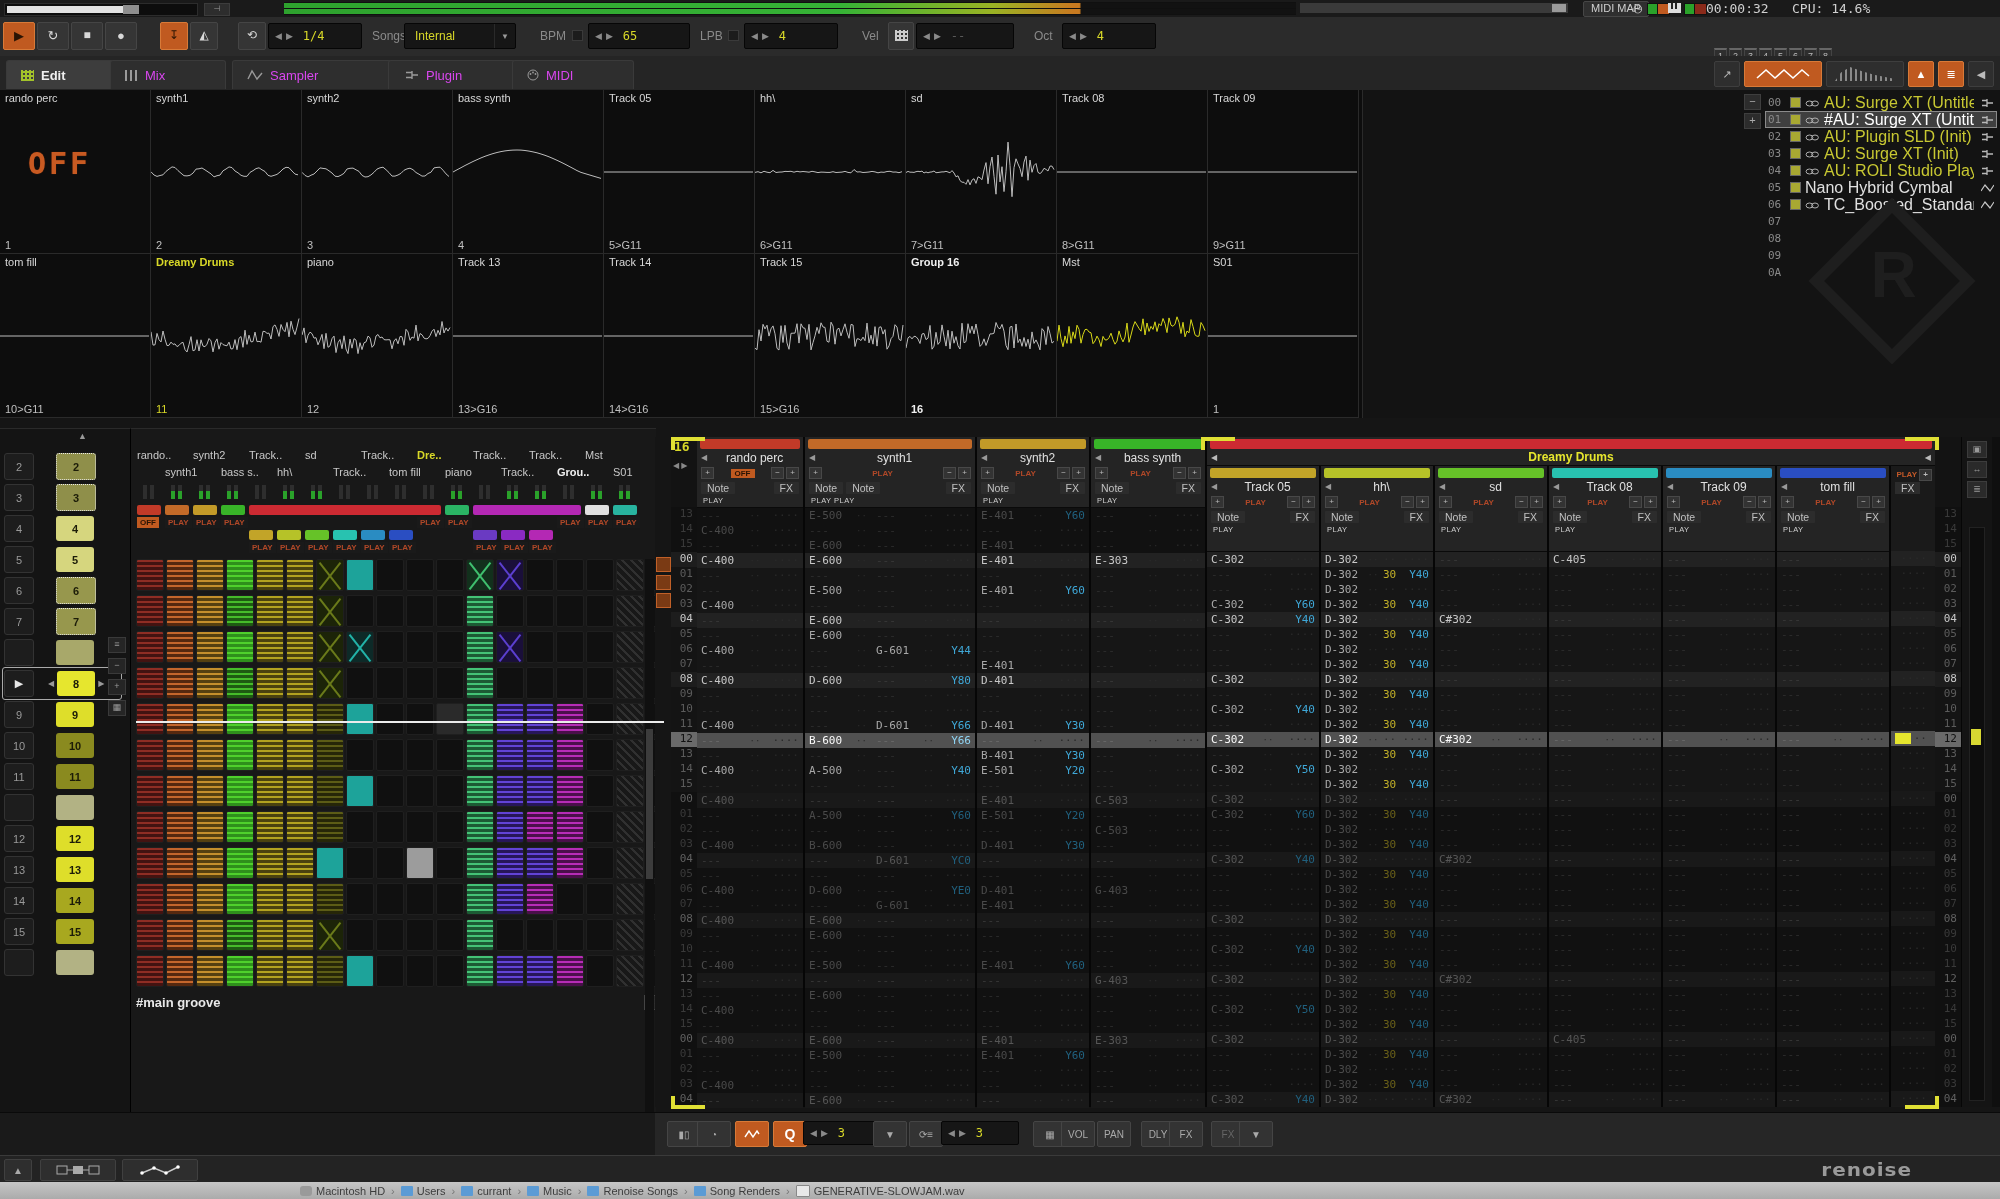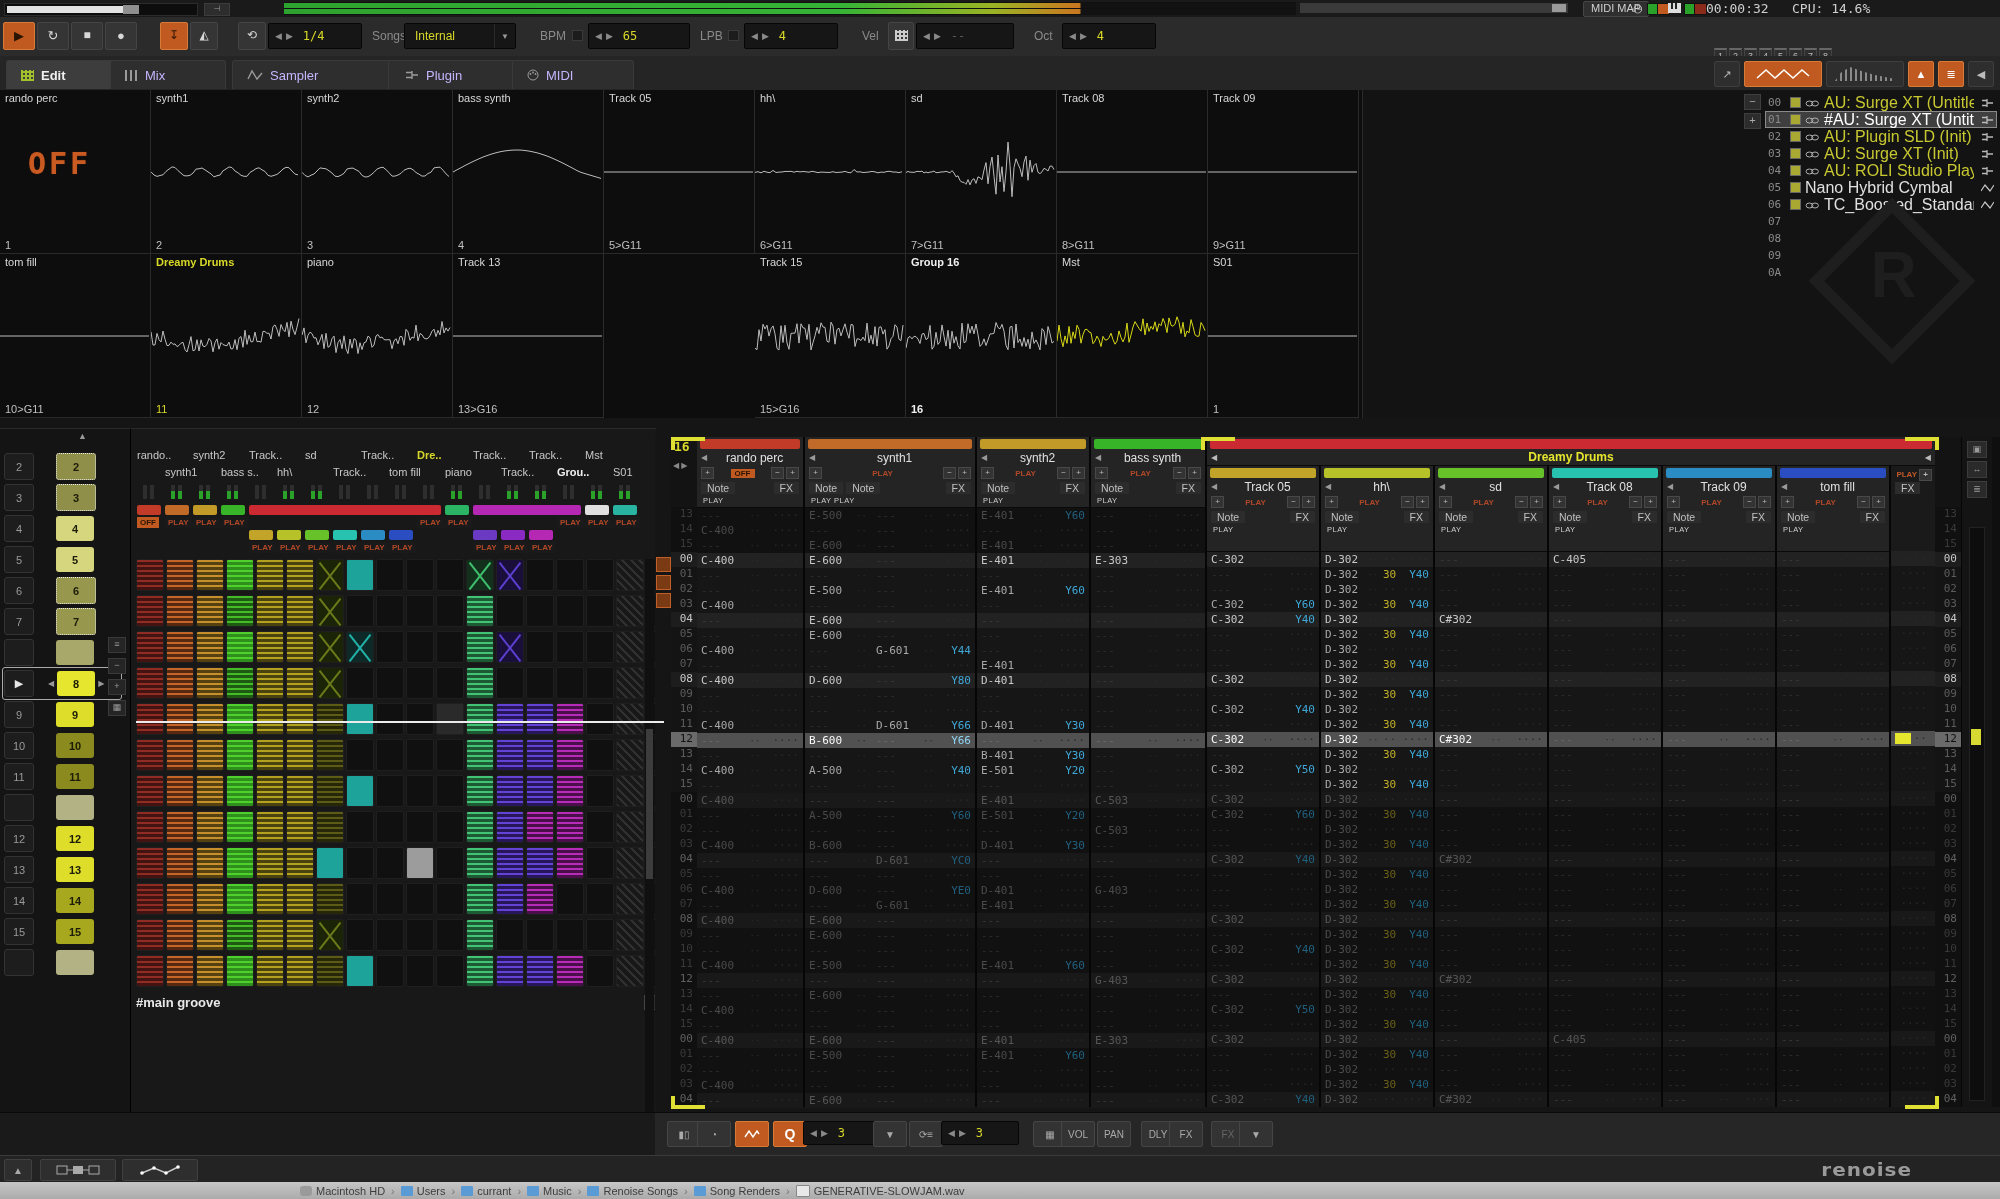--- a/index.html
+++ b/index.html
@@ -42,21 +42,21 @@
             display:flex;align-items:center;}
   .dropdown .dval{color:#d8d828;font-size:12px;padding:0 10px;flex:1;}
   .dropdown .darr{width:20px;height:100%;border-left:1px solid #2a2a2a;color:#999;font-size:8px;
                   display:flex;align-items:center;justify-content:center;}
   #presets{position:absolute;left:1714px;top:31px;display:flex;gap:2px;}
   #presets .pr{width:11px;height:14px;background:#2e2e2e;border:1px solid #444;border-top:2px solid #666;
                color:#bbb;font-size:9px;text-align:center;line-height:12px;}
   
   #tabbar{left:0;top:56px;width:2000px;height:34px;background:#252525;border-bottom:2px solid #111;}
   .tab{position:absolute;top:4px;height:28px;background:#2e2e2e;border:1px solid #3a3a3a;border-bottom:none;
-       border-radius:3px 3px 0 0;display:flex;align-items:center;gap:7px;padding:0 14px;font-size:13px;color:#c4b5fd;}
+       border-radius:3px 3px 0 0;display:flex;align-items:center;gap:7px;padding:0 14px;font-size:13px;color:#d946ef;}
   .tab.active{background:#3d3d3d;color:#f0f0f0;font-weight:bold;}
   .tabicon{width:13px;height:11px;display:inline-block;}
   .ti-grid{background:repeating-linear-gradient(90deg,#a2c22a 0 2px,transparent 2px 4px),
            repeating-linear-gradient(0deg,#a2c22a 0 2px,transparent 2px 4px);}
   .ti-mix{background:repeating-linear-gradient(90deg,#9a9a9a 0 2px,transparent 2px 5px);}
   #tabbar-right{position:absolute;right:6px;top:5px;display:flex;gap:4px;align-items:center;}
   .tbr{width:24px;height:24px;background:#2e2e2e;border:1px solid #3e3e3e;border-radius:2px;color:#bbb;
        display:flex;align-items:center;justify-content:center;font-size:11px;}
   .tbr.wide{width:76px;}
   .tbr.orange{background:#c05a20;border-color:#d87a38;color:#fff;}
@@ -448,20 +448,27 @@
         </svg>
         <div class="scope-num">12</div>
       </div>
       <div class="scope-cell" style="left: 453px; top: 164px;">
         <div class="scope-label">Track 13</div>
         <svg width="149" height="140" style="position: absolute; left: 0px; top: 12px;">
           <polyline points="0.0,70.0 149.0,70.0" fill="none" stroke="#bdbdbd" stroke-width="1"></polyline>
         </svg>
         <div class="scope-num">13&gt;G16</div>
       </div>
+      <div class="scope-cell" style="left: 604px; top: 164px;">
+        <div class="scope-label">Track 14</div>
+        <svg width="149" height="140" style="position: absolute; left: 0px; top: 12px;">
+          <polyline points="0.0,70.0 149.0,70.0" fill="none" stroke="#bdbdbd" stroke-width="1"></polyline>
+        </svg>
+        <div class="scope-num">14&gt;G16</div>
+      </div>
       <div class="scope-cell" style="left: 755px; top: 164px;">
         <div class="scope-label">Track 15</div>
         <svg width="149" height="140" style="position: absolute; left: 0px; top: 12px;">
           <polyline points="0.0,82.2 2.0,83.7 4.0,63.7 6.0,75.0 8.0,58.3 10.0,62.9 12.0,59.2 14.0,70.1 16.0,62.8 18.0,59.9 20.0,67.8 22.0,82.4 24.0,84.0 26.0,59.7 28.0,76.5 30.0,59.3 32.0,77.0 34.0,83.3 36.0,67.3 38.0,67.2 40.0,67.1 42.0,57.7 44.0,77.1 46.0,57.8 48.0,61.8 50.0,62.3 52.0,73.5 54.0,58.3 56.0,83.9 58.0,76.6 60.0,69.8 62.0,61.3 64.0,67.6 66.0,56.8 68.0,61.0 70.0,61.4 72.0,75.3 74.0,76.2 76.0,56.2 78.0,60.0 80.0,78.2 82.0,63.5 84.0,62.2 86.0,69.9 88.0,63.6 90.0,57.8 92.0,66.2 94.0,72.3 96.0,58.4 98.0,59.0 100.0,80.5 102.0,72.8 104.0,73.0 106.0,74.6 108.0,71.1 110.0,74.7 112.0,57.1 114.0,76.9 116.0,69.1 118.0,78.2 120.0,60.6 122.0,80.1 124.0,61.4 126.0,60.8 128.0,68.1 130.0,63.6 132.0,83.2 134.0,79.9 136.0,72.7 138.0,70.3 140.0,58.7 142.0,61.1 144.0,73.3 146.0,74.6 148.0,59.0" fill="none" stroke="#bdbdbd" stroke-width="1"></polyline>
         </svg>
         <div class="scope-num">15&gt;G16</div>
       </div>
       <div class="scope-cell" style="left: 906px; top: 164px;">
         <div class="scope-label bd">Group 16</div>
         <svg width="149" height="140" style="position: absolute; left: 0px; top: 12px;">

